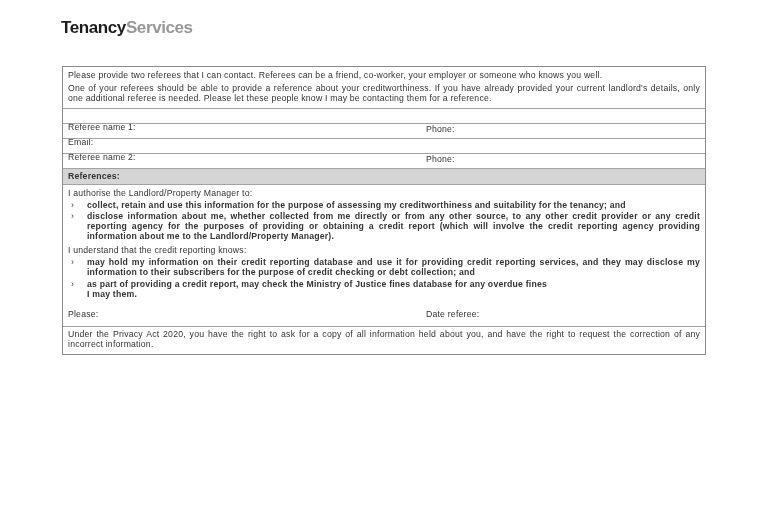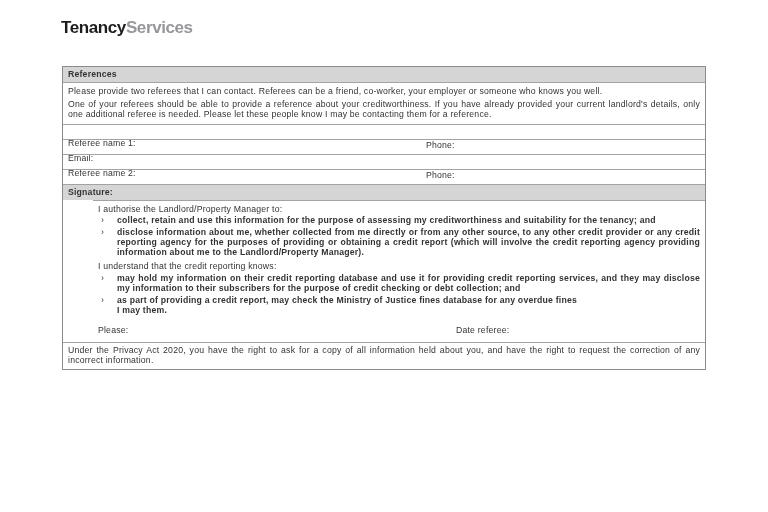--- a/index.html
+++ b/index.html
@@ -20,21 +20,21 @@
     border:1px solid var(--border_dark,#8b8b8b);
     font-size:8.7px;line-height:1.14;letter-spacing:0.2px;
   }
   .sec{border-top:1px solid var(--border_color,#a3a3a3);position:relative;box-sizing:border-box;}
   .sec:first-child{border-top:none;}
   .sec-header{background:var(--header_bg,#d5d5d5);font-weight:700;padding:3px 5px 2px 5px;}
   .intro{padding:1px 5px 3px 5px;}
   .intro p{margin:3px 0 1px 0;text-align:justify;}
   .field-row{height:12px;padding:14px 5px 0 5px;position:relative;}
   .field-row .l2{position:absolute;left:363px;top:16px;}
-  .sig-body{padding:2px 5px 3px 5px;min-height:128px;display:flex;flex-direction:column;box-sizing:border-box;margin-left:30px;}
+  .sig-body{padding:2px 5px 3px 5px;min-height:128px;display:flex;flex-direction:column;box-sizing:border-box;}
   .sig-body p.lead{margin:2px 0 2px 0;}
   .bullet{display:flex;margin:0 0 2px 0;}
   .bullet .glyph{width:19px;flex:0 0 19px;padding-left:3px;box-sizing:border-box;}
   .bullet .btxt{flex:1;text-align:justify;white-space:pre-line;font-weight:bold;}
   .signed-row{margin-top:auto;position:relative;height:13px;padding-top:8px;}
   .signed-row .l2{position:absolute;left:358px;top:8px;}
   .privacy{padding:3px 5px 4px 5px;text-align:justify;}
 </style>
 </head>
 <body>
@@ -48,21 +48,20 @@
   
   
   
   
   
   
 </div>
 
 <div class="form">
 
-  <div class="sec sec-header">References</div>
 
   <div class="sec intro">
     <p>Please provide two referees that I can contact. Referees can be a friend, co-worker, your employer or someone who knows you well.</p>
     <p>One of your referees should be able to provide a reference about your creditworthiness. If you have already provided your current landlord's details, only one additional referee is needed. Please let these people know I may be contacting them for a reference.</p>
   </div>
 
   <div class="sec field-row">
     <span>Referee name 1:</span>
     <span class="l2">Phone:</span>
   </div>
@@ -70,21 +69,21 @@
     <span>Email:</span>
   </div>
   <div class="sec field-row">
     <span>Referee name 2:</span>
     <span class="l2">Phone:</span>
   </div>
   <div class="sec field-row">
     <span>Email:</span>
   </div>
 
-  <div class="sec sec-header">Signature:</div>
+  <div class="sec sec-header">References:</div>
 
   <div class="sec sig-body">
     <p class="lead">I authorise the Landlord/Property Manager to:</p>
 
     <div class="bullet">
       <span class="glyph">›</span>
       <span class="btxt">collect, retain and use this information for the purpose of assessing my creditworthiness and suitability for the tenancy; and</span>
     </div>
     <div class="bullet">
       <span class="glyph">›</span>

